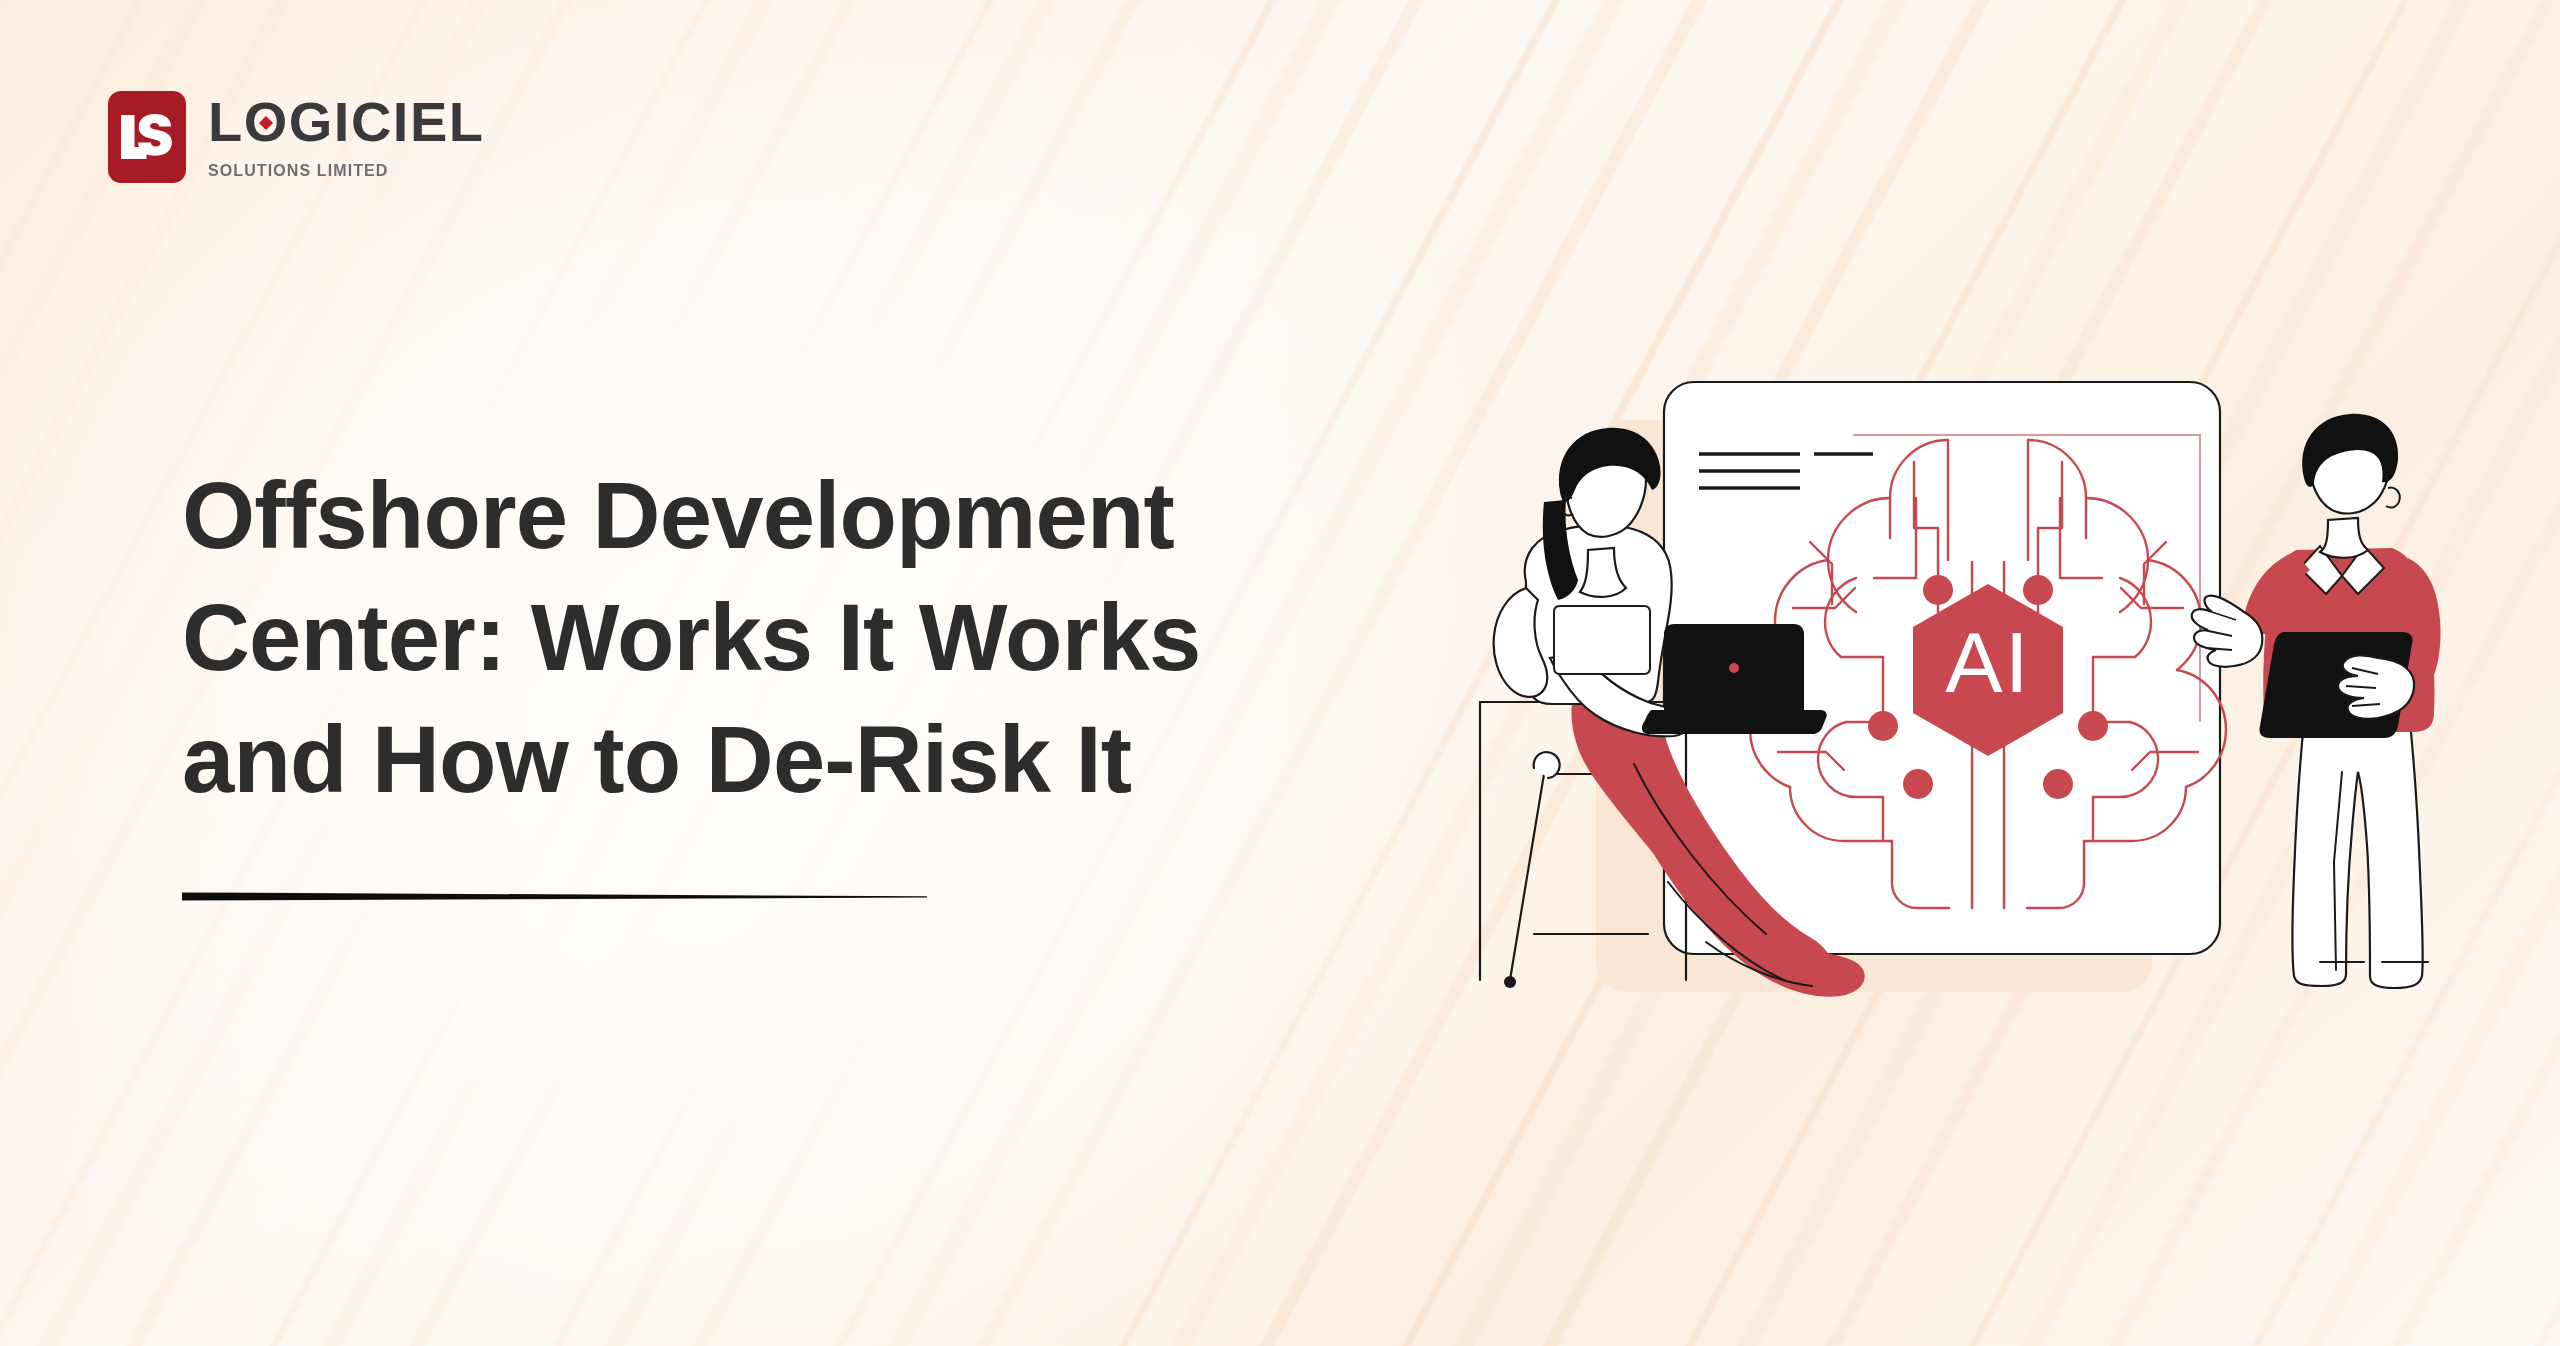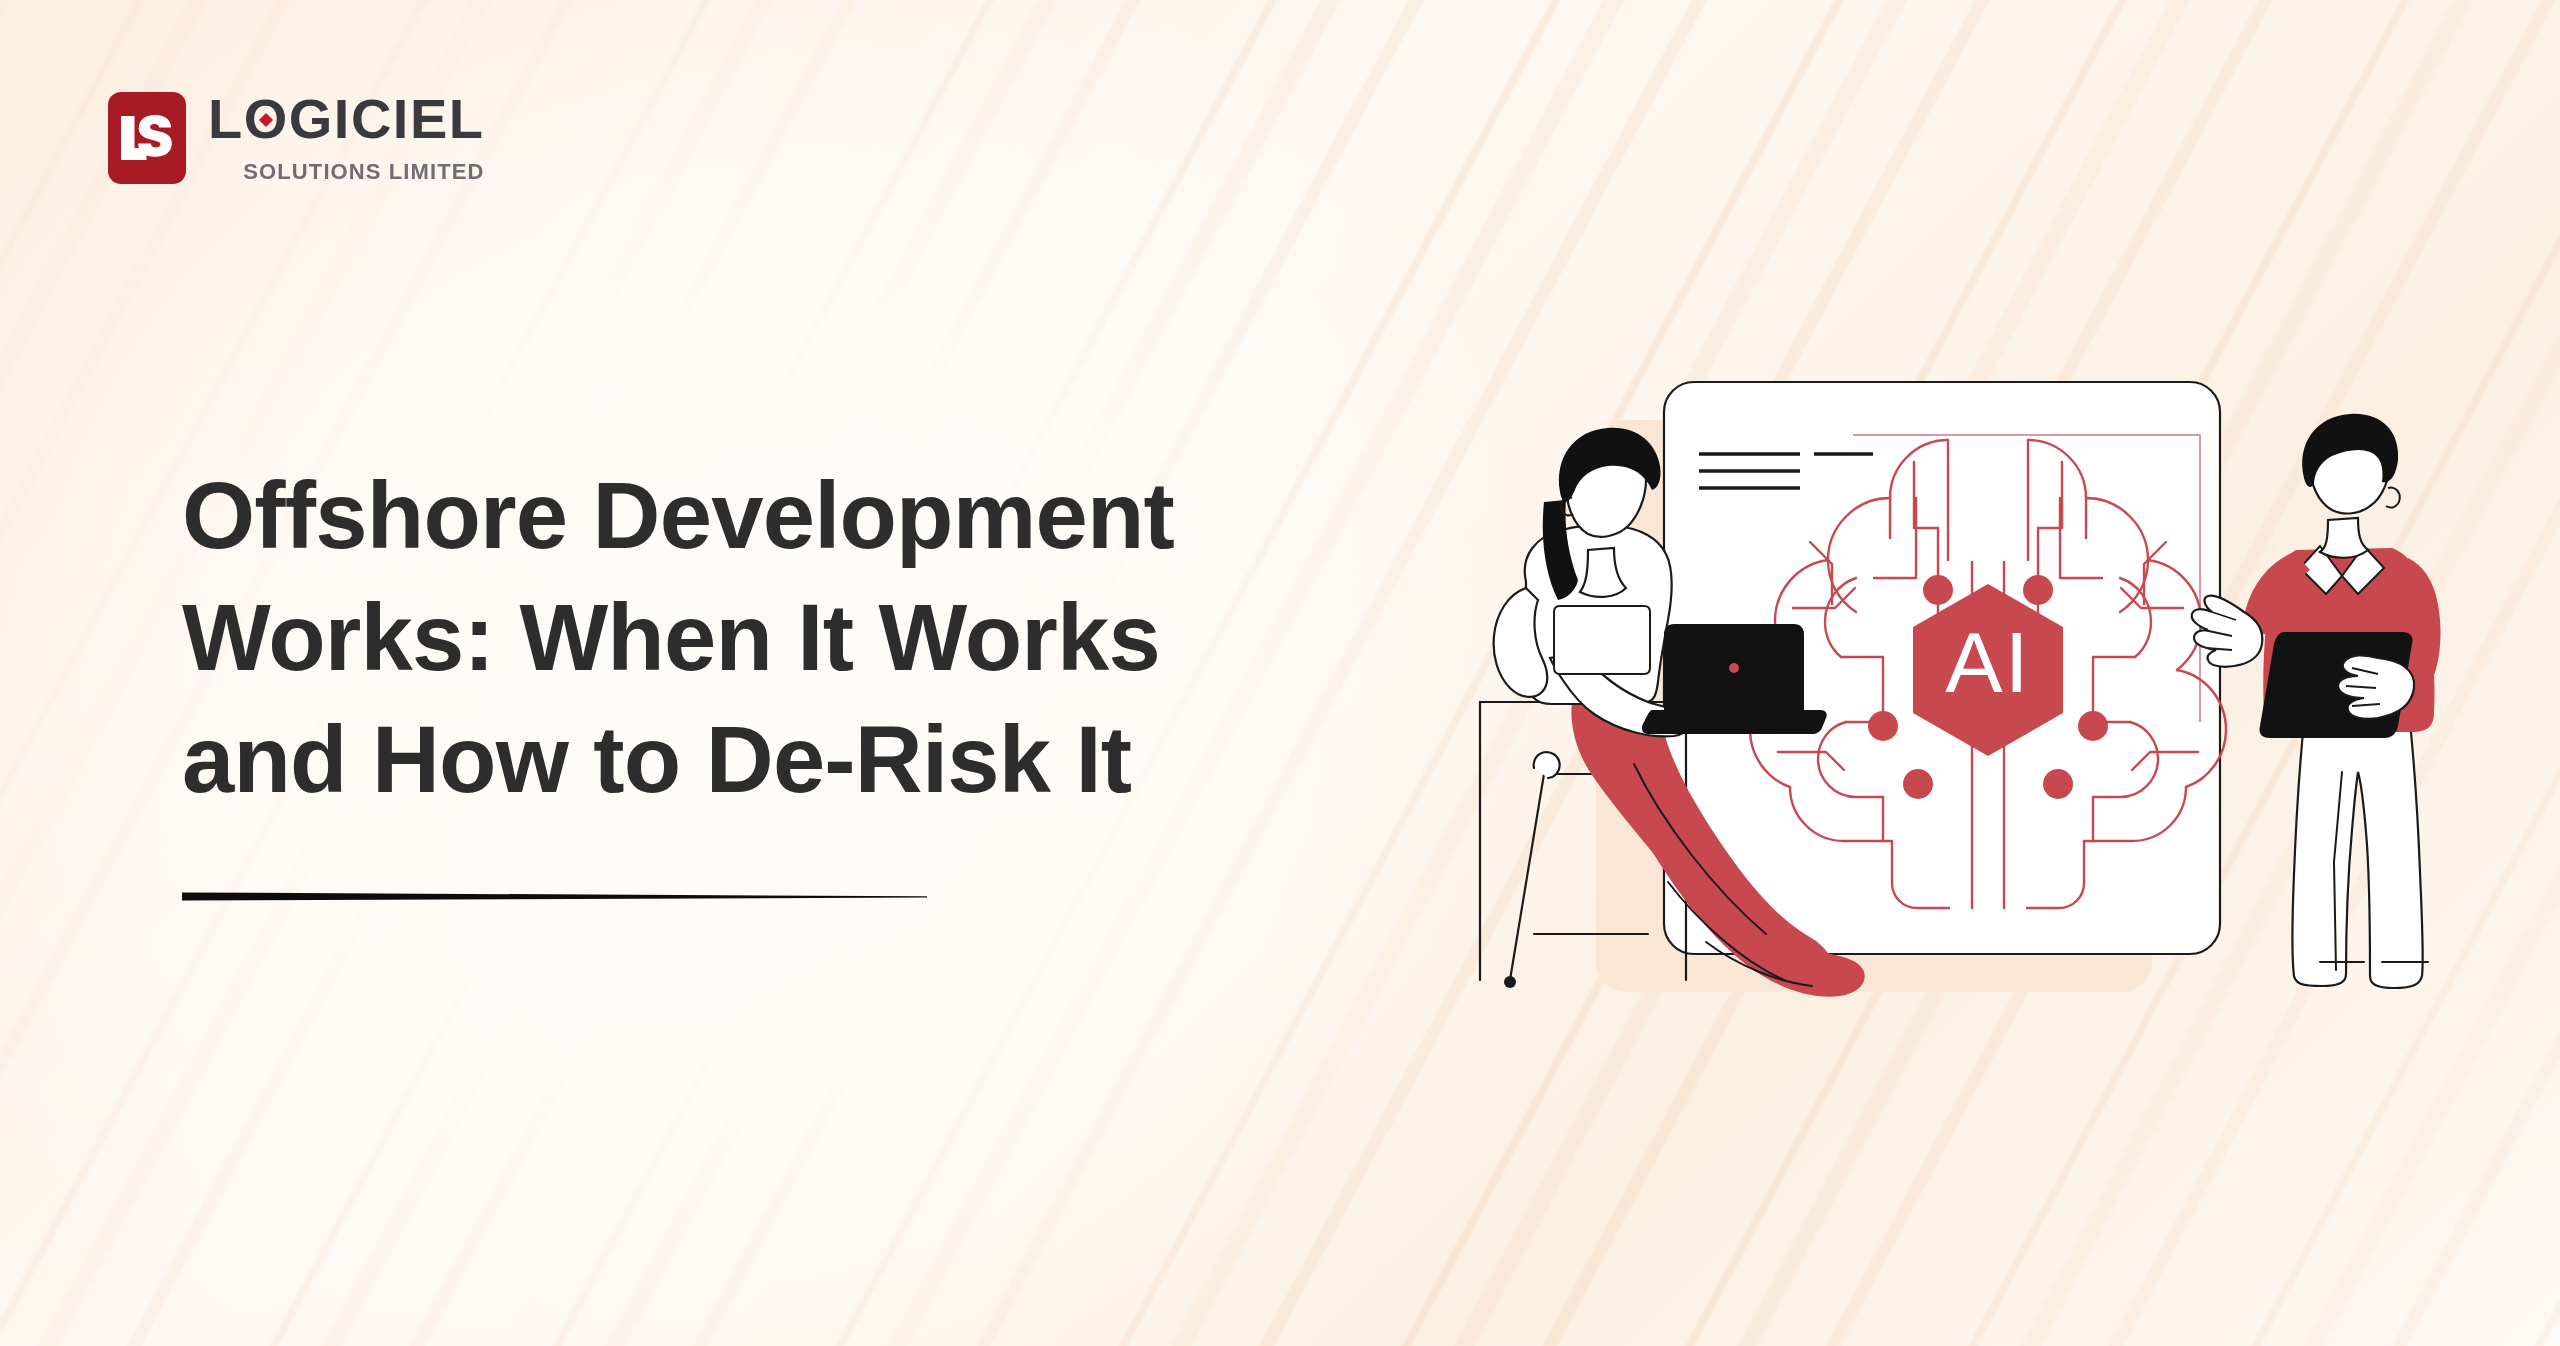--- a/index.html
+++ b/index.html
@@ -90,25 +90,24 @@
   .wordmark-letter{ display:inline-block; }
   .logo-o-wrap{ position:relative; display:inline-block; }
   .logo-o-dot{
     position:absolute; left:50%; top:52%;
     transform:translate(-50%,-50%) rotate(45deg);
     width:10px; height:10px; background:#C01B26;
   }
   #logo-tagline{
     font-family:"Liberation Sans", sans-serif;
     font-weight:bold;
-    font-size:22px;
+    font-size:16px;
     letter-spacing:1.1px;
     color:#6E6E70;
     margin-top:12px;
-    text-align:right;
   }
 
   
   #headline{
     position:absolute;
     left:182px; top:455px;
     width:1260px;
   }
   #headline h1{
     font-family:"Liberation Sans", sans-serif;
@@ -164,21 +163,21 @@
           <span class="logo-o-dot"></span>
         </span>
         <span class="wordmark-letter">GICIEL</span>
       </div>
       <div id="logo-tagline">SOLUTIONS LIMITED</div>
     </div>
   </div>
 
   <div id="headline">
     <h1>Offshore Development
-Works: When It Works
+Center: Works It Works
 and How to De-Risk It</h1>
   </div>
 
   <div id="rule">
     <svg viewBox="0 0 745 10" width="745" height="10" preserveAspectRatio="none" aria-hidden="true">
       <polygon points="0,0.5 745,4.2 745,5.6 0,8.5" fill="#0D0D0D"></polygon>
     </svg>
   </div>
 
   <div id="art">

